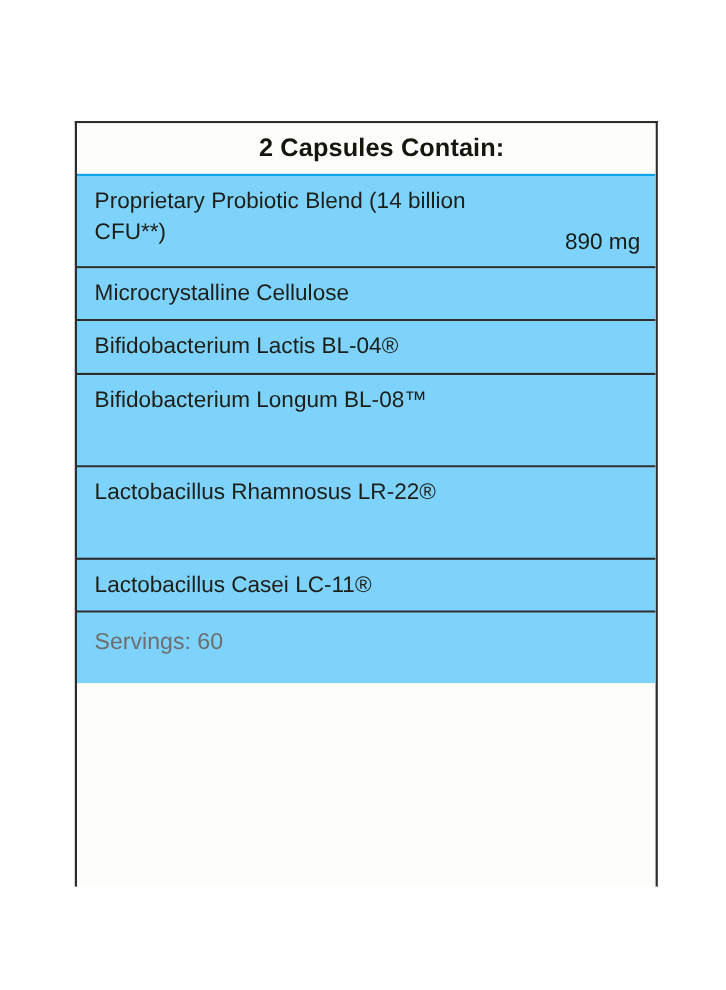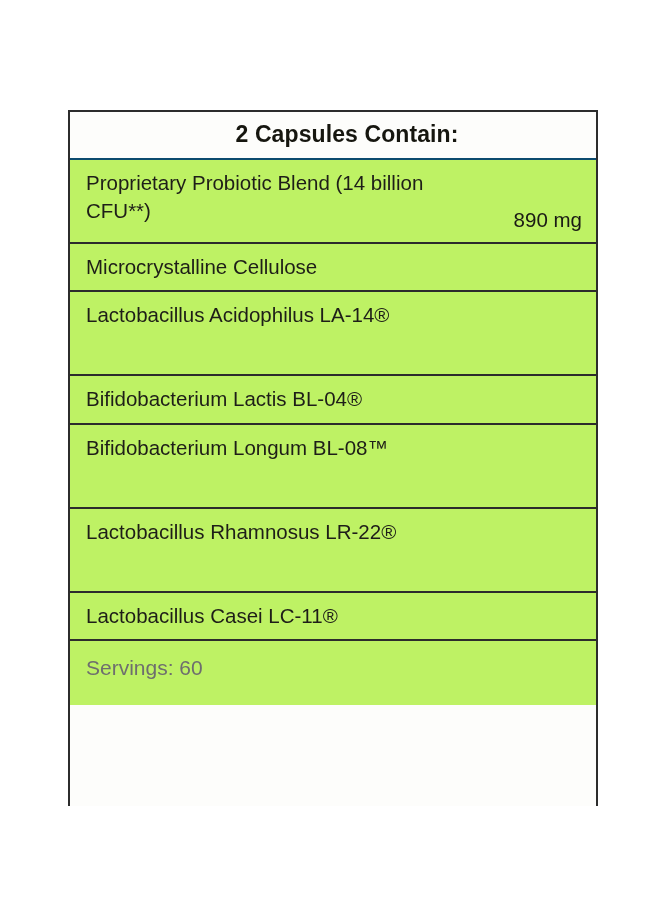--- a/index.html
+++ b/index.html
@@ -34,21 +34,21 @@
     border-bottom: none;   
     background: #fdfdfb;
     box-sizing: border-box;
     overflow: hidden;
     height: 696px;         
   }
 
   
   .facts-header {
     height: 48px;
-    border-bottom: 2px solid #0c4a6e;
+    border-bottom: 2px solid #0ea5e9;
     display: flex;
     align-items: center;
     justify-content: center;
     background: #fdfdfb;
     box-sizing: border-box;
     padding-left: 28px;
   }
   .facts-header-title {
     font-size: 23px;
     font-weight: bold;
@@ -59,21 +59,21 @@
   }
 
   
   .facts-row {
     display: flex;
     align-items: flex-start;
     justify-content: space-between;
     border-bottom: 2px solid #2c2c2c;
     padding: 9px 14px 9px 16px;
     box-sizing: border-box;
-    background: #bef264;
+    background: #7dd3fc;
     min-height: 48px;
   }
   .facts-row.two-line {
     min-height: 84px;
   }
   .row-name {
     font-size: 20.5px;
     color: #1e1e18;
     line-height: 1.38;
     max-width: 360px;
@@ -113,24 +113,20 @@
     <div class="facts-row two-line">
       <div class="row-name">Proprietary Probiotic Blend (14 billion CFU**)</div>
       <div class="row-amount">890 mg</div>
     </div>
 
     <div class="facts-row">
       <div class="row-name">Microcrystalline Cellulose</div>
       <div class="row-amount"></div>
     </div>
 
-    <div class="facts-row two-line">
-      <div class="row-name">Lactobacillus Acidophilus LA-14®</div>
-      <div class="row-amount"></div>
-    </div>
 
     <div class="facts-row">
       <div class="row-name">Bifidobacterium Lactis BL-04®</div>
       <div class="row-amount"></div>
     </div>
 
 
 
     <div class="facts-row two-line">
       <div class="row-name">Bifidobacterium Longum BL-08™</div>

